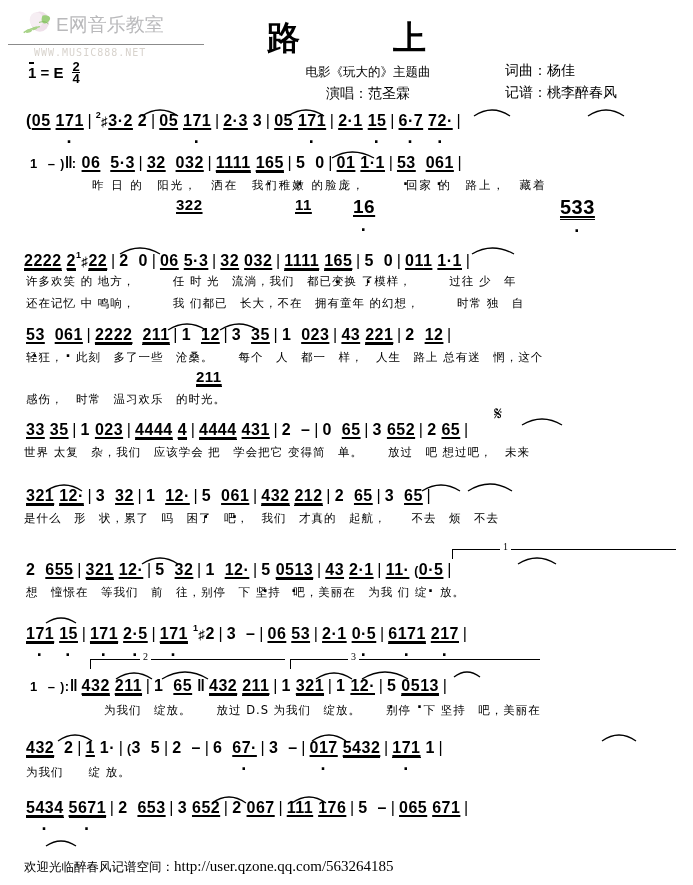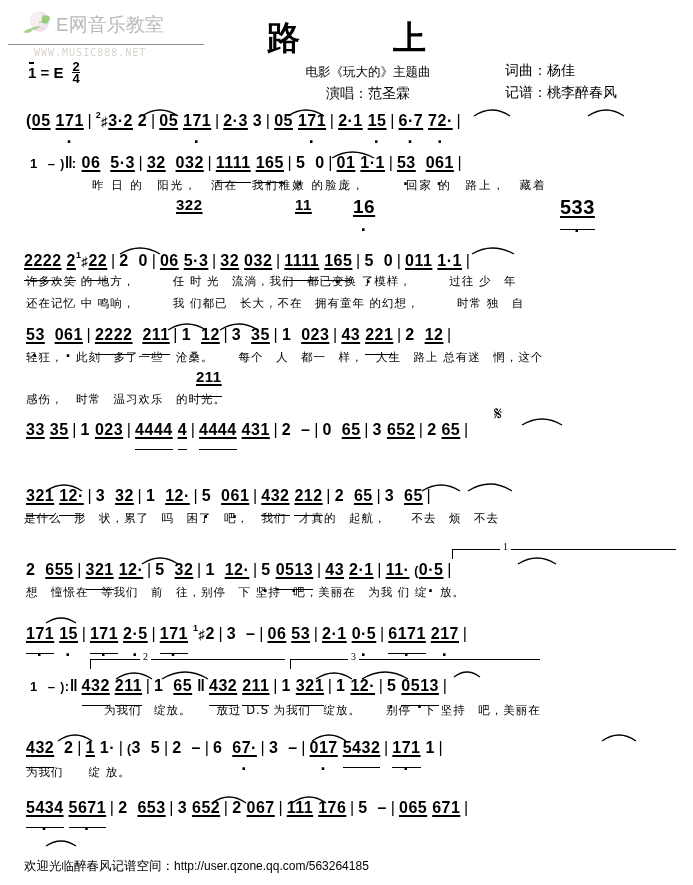--- a/index.html
+++ b/index.html
@@ -91,25 +91,25 @@
     white-space:nowrap;
     font-weight:normal;
   }
   .abs { position:absolute; }
 
   .footer {
     position:absolute; left:24px; top:858px;
     font-size:12.5px;
     white-space:nowrap;
   }
-  .footer .url { font-family:Liberation Sans, sans-serif; font-size:12px; }
+  .footer .url { font-family:Liberation Serif, serif; font-size:15px; }
 
   
   .u1 { text-decoration: underline; text-underline-offset: 2px; text-decoration-thickness:1.5px;}
-  .u2 { border-bottom:1.5px solid #000; padding-bottom:11px; }
+  .u2 { border-bottom:1.5px solid #000; padding-bottom:1px; }
   .dotlow { position:relative; }
   .dotlow::after{
     content:"\00B7"; position:absolute; left:50%; transform:translateX(-50%);
     bottom:-13px; font-size:18px; line-height:0;
   }
   .barline { display:inline-block; width:12px; text-align:center; font-weight:normal;}
 </style>
 </head>
 <body>
 
@@ -202,20 +202,21 @@
   </div>
 
   <div class="sysline" style="height:66px;">
     <div class="notes abs" style="left:26px; top:6px;">
       <span class="u1">33</span> <span class="u1">35</span><span class="barline">|</span>1 <span class="u1">023</span><span class="barline">|</span><span class="u2"><span class="u1">4444</span></span> <span class="u2"><span class="u1">4</span></span><span class="barline">|</span><span class="u2"><span class="u1">4444</span></span> <span class="u1">431</span><span class="barline">|</span>2 &nbsp;–<span class="barline">|</span>0 &nbsp;<span class="u1">65</span><span class="barline">|</span>3 <span class="u1">652</span><span class="barline">|</span>2 <span class="u1">65</span><span class="barline">|</span>
     </div>
     <svg class="abs" style="left:520px; top:-2px;" width="44" height="14">
         <path d="M2 12 Q22 0 42 12" stroke="#000" fill="none" stroke-width="1.3"></path>
       </svg>
     <div class="abs" style="left:494px; top:-12px; font-size:19px;">𝄋</div>
+    <div class="lyr abs" style="left:24px; top:30px; letter-spacing:1px;">世界 太复　杂，我们　应该学会 把　学会把它 变得简　单。　　放过　吧 想过吧，　未来</div>
   </div>
 
   <div class="sysline" style="height:66px;">
     <div class="notes abs" style="left:26px; top:6px;">
       <span class="u2"><span class="u1">321</span></span> <span class="u2"><span class="u1">12·</span></span><span class="barline">|</span>3 &nbsp;<span class="u1">32</span><span class="barline">|</span>1 &nbsp;<span class="u1">12·</span><span class="barline">|</span><span class="dotlow">5</span> &nbsp;<span class="u1 dotlow">061</span><span class="barline">|</span><span class="u2"><span class="u1">432</span></span> <span class="u2"><span class="u1">212</span></span><span class="barline">|</span>2 &nbsp;<span class="u1">65</span><span class="barline">|</span>3 &nbsp;<span class="u1">65</span><span class="barline">|</span>
     </div>
     <svg class="abs" style="left:44px; top:-2px;" width="40" height="14">
         <path d="M2 12 Q20 0 38 12" stroke="#000" fill="none" stroke-width="1.3"></path>
       </svg>
     <svg class="abs" style="left:420px; top:-2px;" width="42" height="14">

